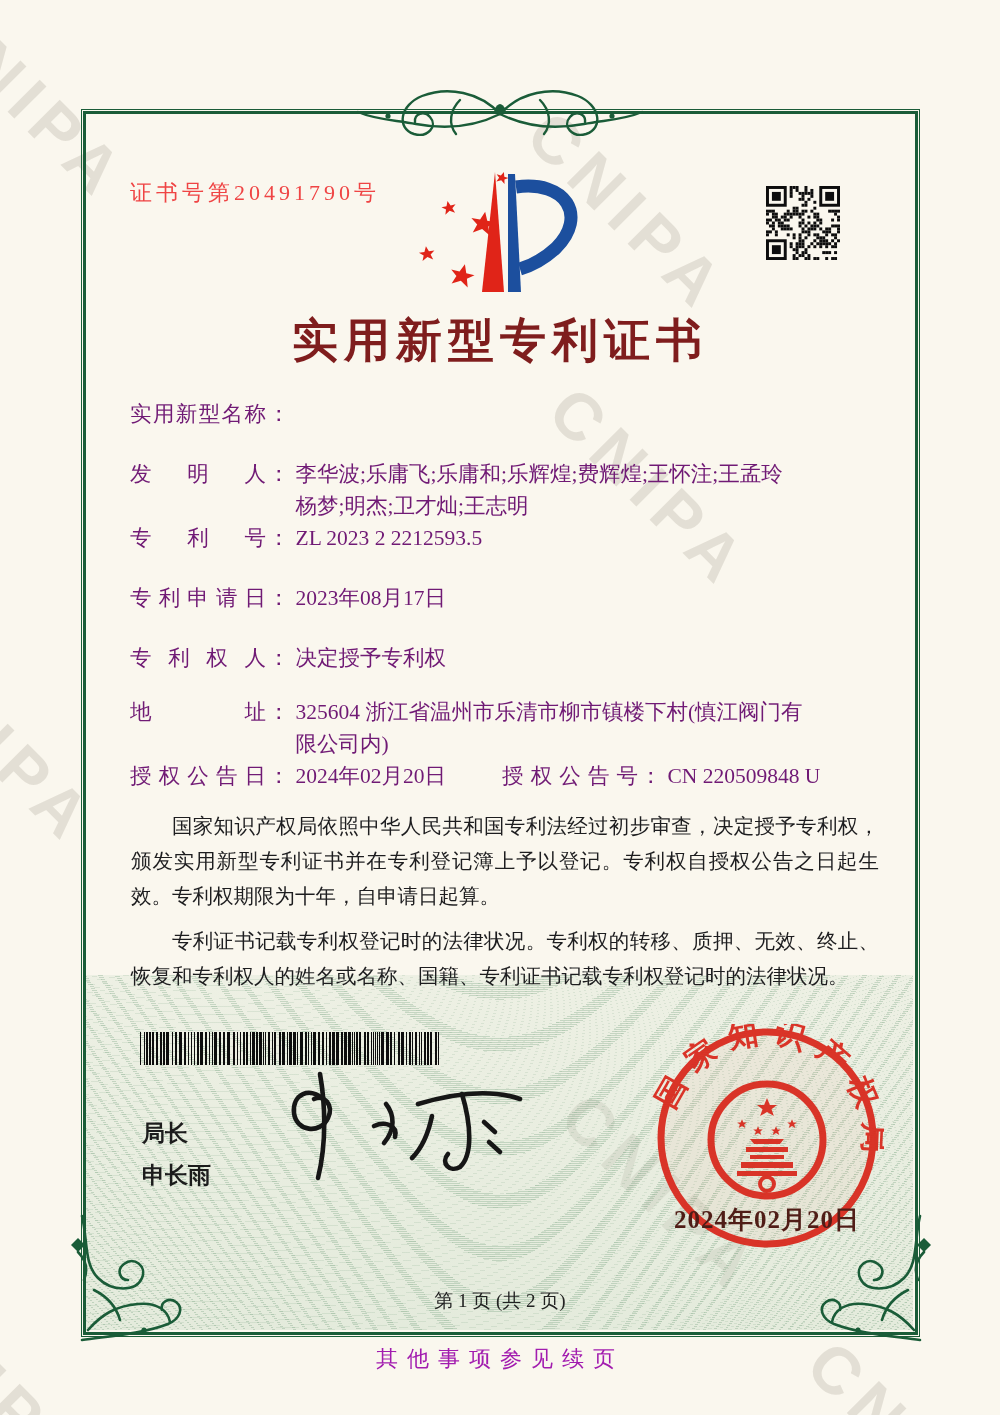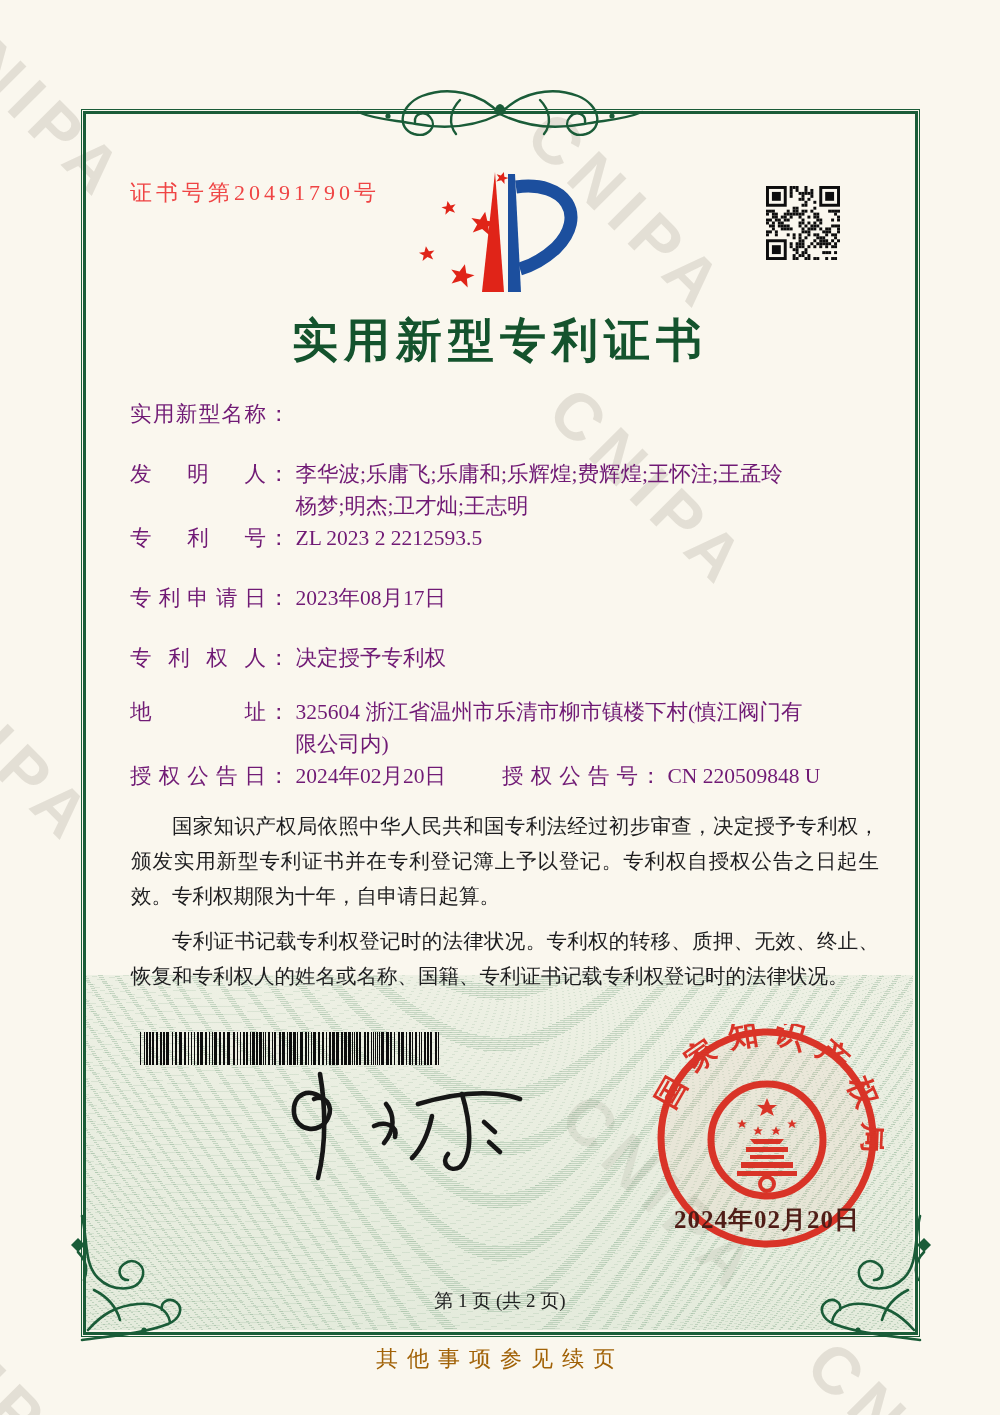--- a/index.html
+++ b/index.html
@@ -19,21 +19,21 @@
   .guilloche{position:absolute;left:86px;top:975px;width:827px;height:355px;z-index:2;
     background:
       repeating-radial-gradient(140% 95% at 50% 150%, rgba(86,140,100,0.26) 0px, rgba(86,140,100,0.26) 1px, rgba(0,0,0,0) 1px, rgba(0,0,0,0) 7px),
       repeating-radial-gradient(160% 110% at 15% -45%, rgba(86,140,100,0.13) 0px, rgba(86,140,100,0.13) 1px, rgba(0,0,0,0) 1px, rgba(0,0,0,0) 9px),
       linear-gradient(rgba(208,224,204,0.30), rgba(201,220,198,0.45));}
 
   .ornament{position:absolute;z-index:4;}
 
   .content{position:absolute;inset:0;z-index:5;}
   .cert-no{position:absolute;left:130px;top:178px;font-size:22px;letter-spacing:4px;color:#ef4444;font-family:Liberation Serif, serif;}
-  .doc-title{position:absolute;left:0;right:0;top:310px;text-align:center;font-size:46px;font-weight:bold;letter-spacing:6px;color:#14532d;}
+  .doc-title{position:absolute;left:0;right:0;top:310px;text-align:center;font-size:46px;font-weight:bold;letter-spacing:6px;color:#7f1d1d;}
 
   .frow{position:absolute;left:130px;display:flex;font-size:21.5px;color:#701a75;line-height:32px;}
   .flabel{display:inline-block;width:136px;text-align:justify;text-align-last:justify;}
   .fcolon{margin:0 6px 0 2px;}
   .fvalue{white-space:pre-line;max-width:600px;}
   .r1{top:398px}.r2{top:458px}.r3{top:522px}.r4{top:582px}.r5{top:642px}.r6{top:696px}.r7{top:760px}
   .r7b{left:502px;top:760px}
 
   .paras{position:absolute;left:131px;top:810px;width:748px;font-size:20.5px;line-height:35px;
          color:#1d1d1f;text-align:justify;font-family:Liberation Mono, monospace;}
@@ -44,21 +44,21 @@
 
   .signer{position:absolute;left:142px;top:1112px;z-index:6;
           font-family:"Liberation Sans","DejaVu Sans",sans-serif;font-weight:bold;
           font-size:23px;color:#1c1c1c;line-height:42px;}
   .signature{position:absolute;left:262px;top:1068px;z-index:7;}
 
   .seal{position:absolute;left:650px;top:1024px;z-index:7;opacity:0.94;}
 
   .page-indicator{position:absolute;left:0;right:0;top:1288px;text-align:center;font-size:19px;color:#222;z-index:6;}
   .continuation{position:absolute;left:0;right:0;top:1344px;text-align:center;font-size:22px;
-                letter-spacing:9px;color:#a16207;z-index:6;}
+                letter-spacing:9px;color:#a21caf;z-index:6;}
 
   .logo{position:absolute;left:406px;top:160px;z-index:6;}
   .qr{position:absolute;left:766px;top:186px;z-index:6;}
 </style>
 </head>
 <body>
 
 <div class="page">
 
   <div class="wm" style="left:-34px;top:-16px;">CNIPA</div>
@@ -479,20 +479,24 @@
         <div style="width: 2px; margin-right: 2px; flex: 0 0 auto;"></div>
         <div style="width: 1px; margin-right: 1px; flex: 0 0 auto;"></div>
         <div style="width: 1px; margin-right: 2px; flex: 0 0 auto;"></div>
         <div style="width: 2px; margin-right: 1px; flex: 0 0 auto;"></div>
         <div style="width: 2px; margin-right: 1px; flex: 0 0 auto;"></div>
         <div style="width: 2px; margin-right: 3px; flex: 0 0 auto;"></div>
         <div style="width: 2px; margin-right: 1px; flex: 0 0 auto;"></div>
         <div style="width: 1px; margin-right: 3px; flex: 0 0 auto;"></div>
       </div>
 
+    <div class="signer">
+      <div>局长</div>
+      <div>申长雨</div>
+    </div>
 
     <svg class="signature" width="272" height="118" viewBox="0 0 272 118">
       <g stroke="#161616" stroke-width="4.6" fill="none" stroke-linecap="round" stroke-linejoin="round">
         <path d="M62,32 C48,18 30,26 32,45 C34,63 58,67 66,50 C72,37 62,26 52,31"></path>
         <path d="M58,6 C63,34 65,74 56,110"></path>
         <path d="M124,36 C133,47 133,62 122,75"></path>
         <path d="M112,58 C123,53 136,57 133,69"></path>
         <path d="M156,36 C196,24 232,22 258,31"></path>
         <path d="M200,26 C209,56 211,87 198,99 C188,105 178,95 186,86"></path>
         <path d="M170,48 C166,67 160,80 150,90"></path>

